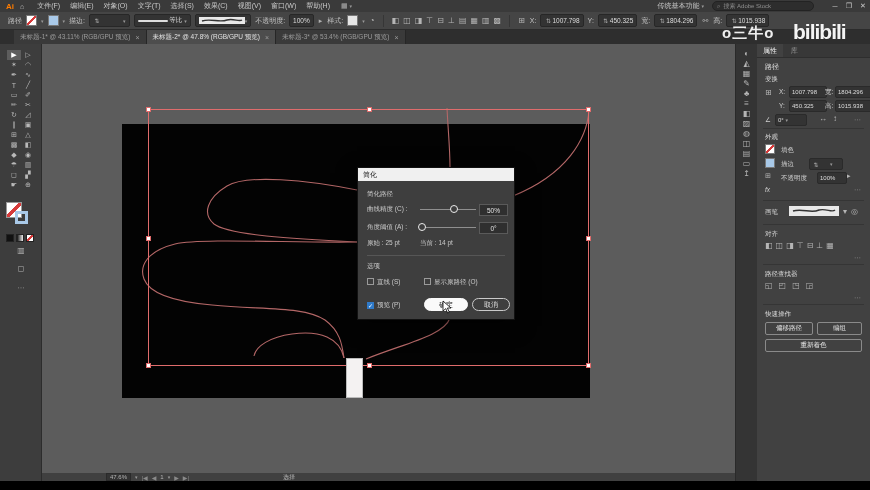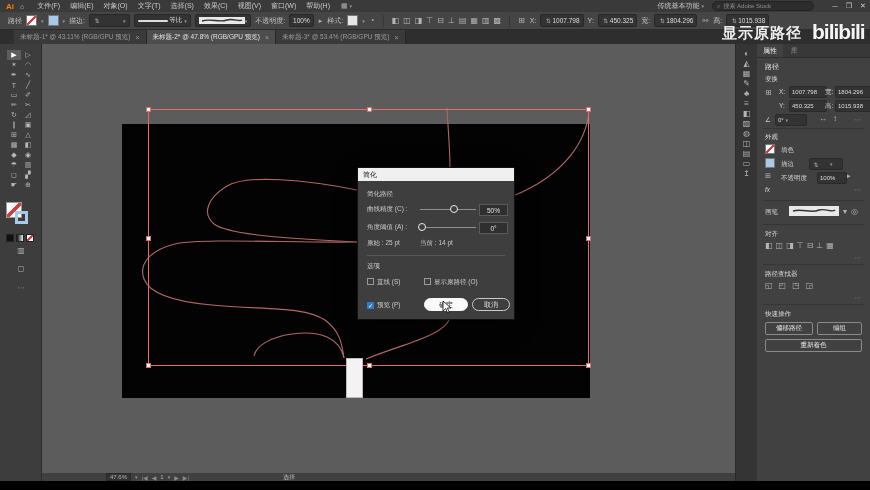--- a/index.html
+++ b/index.html
@@ -89,21 +89,21 @@
   .ptitle{position:absolute;left:8px;font-size:7px;color:#e0e0e0;}
   .plabel{position:absolute;left:8px;color:#cfcfcf;}
   .pfield{position:absolute;background:#333;border:1px solid #2a2a2a;border-radius:2px;height:10px;display:flex;align-items:center;padding:0 2px;font-size:6px;color:#ddd;white-space:nowrap;}
   .pdiv{position:absolute;left:6px;right:6px;height:1px;background:#353535;}
   .more{position:absolute;right:8px;color:#9a9a9a;font-size:7px;letter-spacing:1px;}
   .pic{font-size:8px;color:#b5b5b5;}
   .qbtn{position:absolute;height:13px;border:1px solid #8a8a8a;border-radius:2px;display:flex;align-items:center;justify-content:center;font-size:6.5px;color:#e3e3e3;box-sizing:border-box;}
   .alignrow{position:absolute;display:flex;gap:3px;font-size:8px;color:#b5b5b5;}
   
   #wm1{left:722px;top:24px;font-size:15px;font-weight:900;color:#fff;opacity:.92;letter-spacing:1px;}
-  #wm2{left:812px;top:20px;font-size:21px;font-weight:900;color:#fff;opacity:.95;letter-spacing:-1px;}
+  #wm2{left:793px;top:20px;font-size:21px;font-weight:900;color:#fff;opacity:.95;letter-spacing:-1px;}
   #letterbox{left:0;top:481px;width:870px;height:9px;background:#000;}
   .cursor-svg{position:absolute;left:84px;top:132px;}
 </style>
 </head>
 <body>
 
 <div id="menubar" class="abs">
   <span class="ai-logo">Ai</span>
   <span class="home-ic">⌂</span>
   <div class="row">
@@ -513,15 +513,15 @@
     </div>
   <span class="more" style="top:250px;">⋯</span>
   <div class="pdiv" style="top:260px;"></div>
 
   <div class="plabel" style="top:266px;color:#dedede;">快速操作</div>
   <div class="qbtn" style="left:8px;top:278px;width:48px;">偏移路径</div>
   <div class="qbtn" style="left:60px;top:278px;width:45px;">编组</div>
   <div class="qbtn" style="left:8px;top:295px;width:97px;">重新着色</div>
 </div>
 
-<div id="wm1" class="abs">显示原路径</div>
+<div id="wm1" class="abs">o三牛o</div>
 <div id="wm2" class="abs">bilibili</div>
 <div id="letterbox" class="abs"></div>
 
 </body></html>

